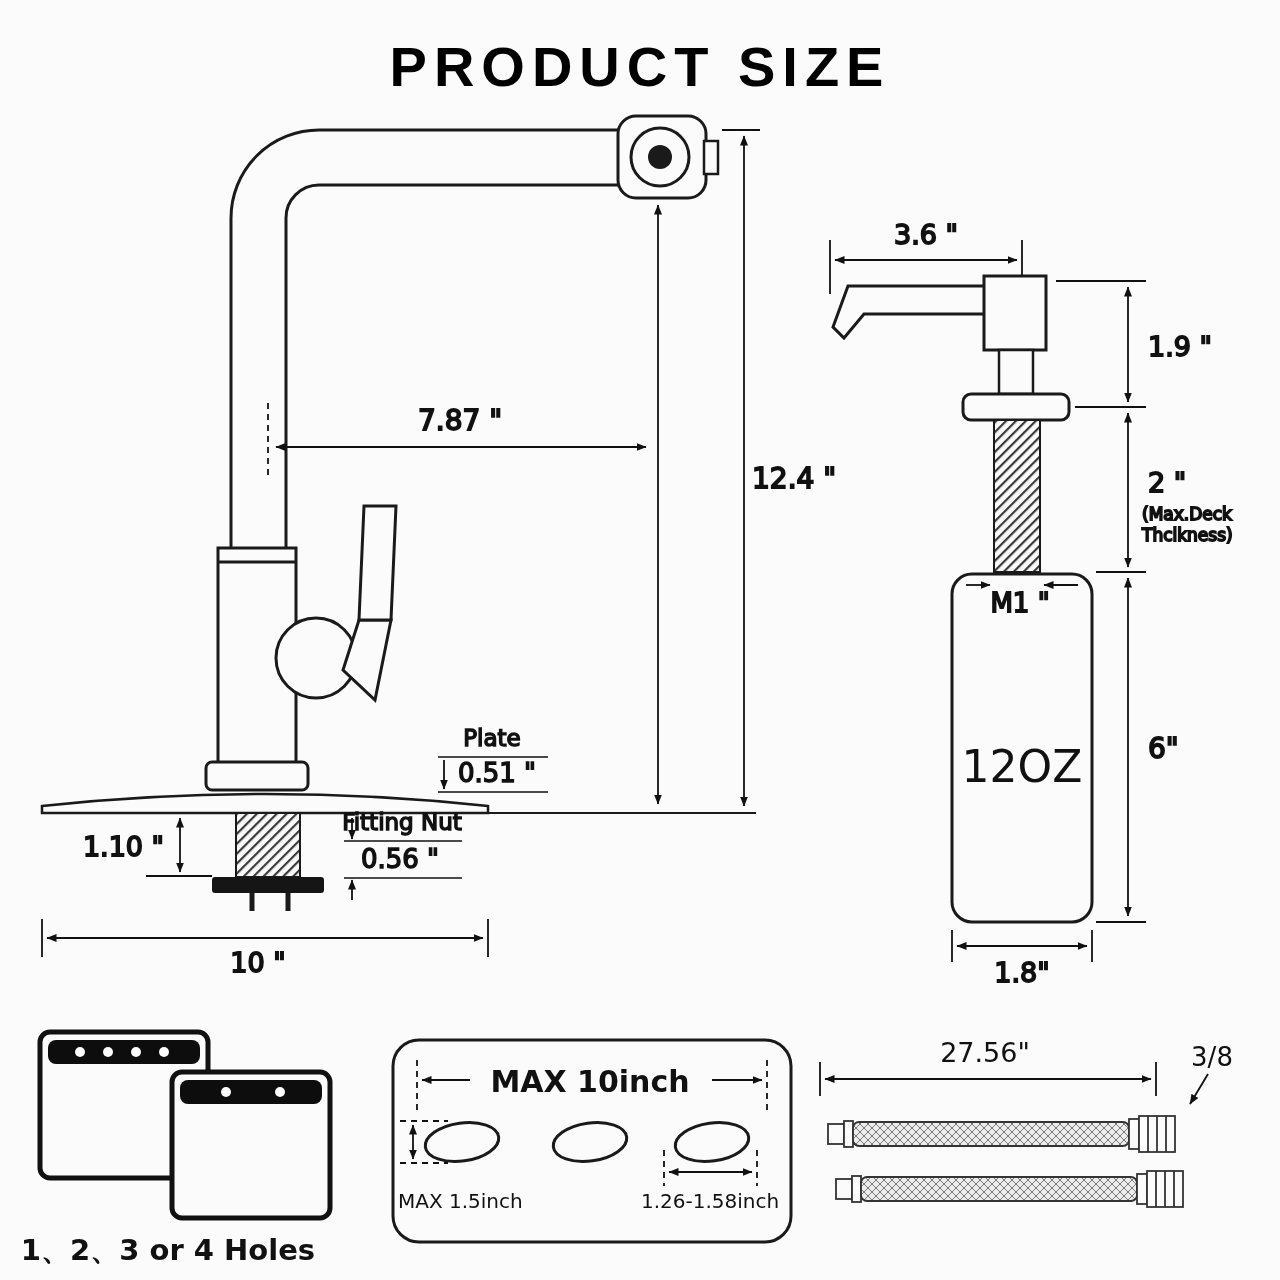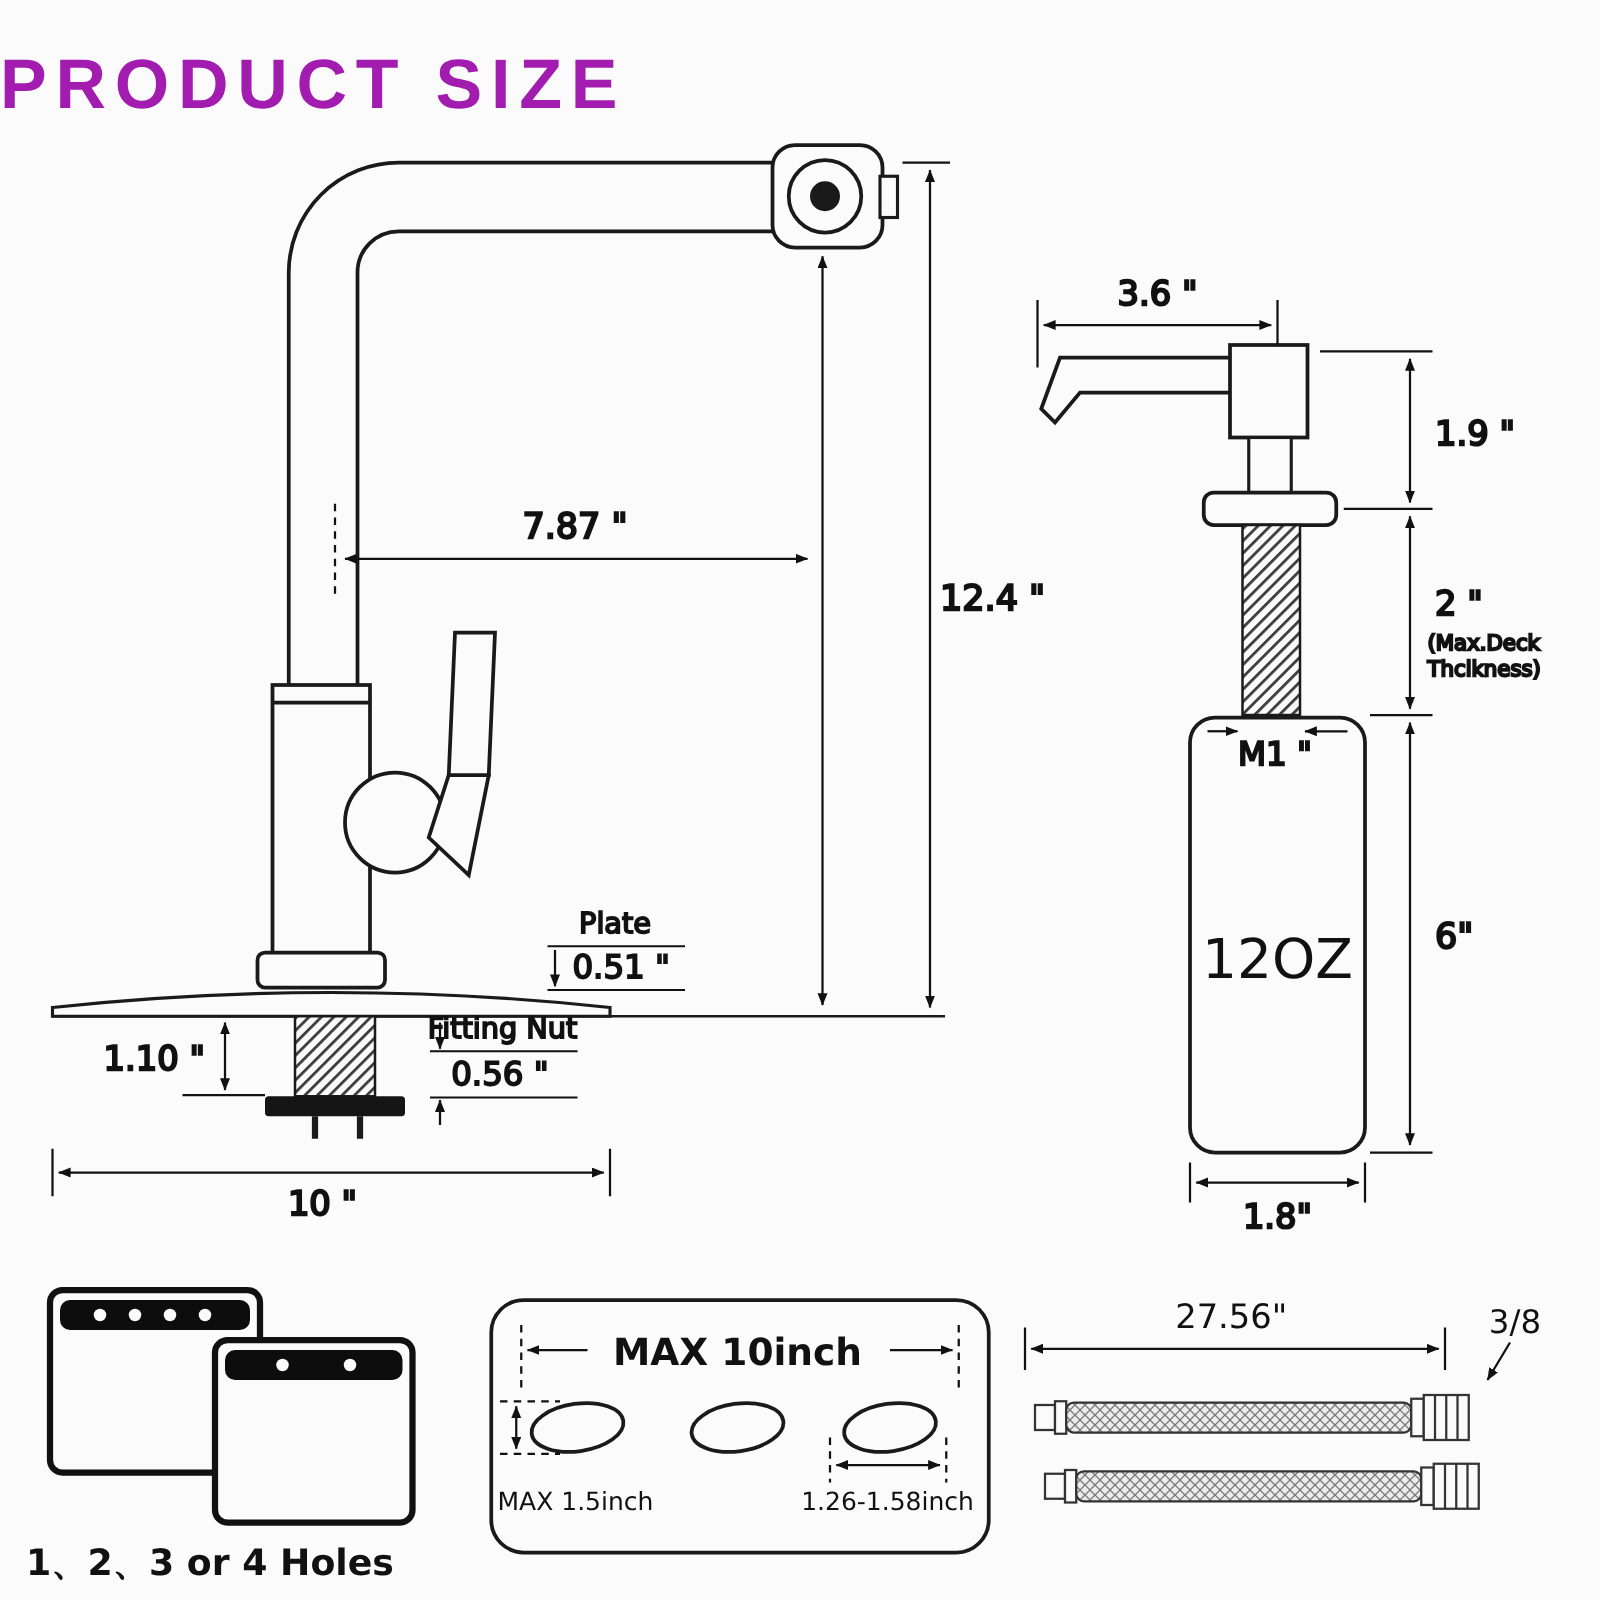--- a/index.html
+++ b/index.html
@@ -1,18 +1,18 @@
 <!DOCTYPE html>
 <html><head>
 <meta charset="utf-8">
 <style>
   html,body{margin:0;padding:0;width:1280px;height:1280px;background:#fbfbfb;overflow:hidden}
   .page{position:relative;width:1280px;height:1280px;font-family:"DejaVu Sans",sans-serif}
-  .title{position:absolute;top:34px;left:0;width:100%;text-align:left;
-         font-size:56px;font-weight:900;letter-spacing:7px;color:#a21caf;
+  .title{position:absolute;top:34px;left:0;width:100%;text-align:center;
+         font-size:56px;font-weight:900;letter-spacing:7px;color:#000000;
          font-family:"Liberation Sans","DejaVu Sans",sans-serif}
   svg.diagram{position:absolute;left:0;top:0}
   svg text{font-family:"DejaVu Sans",sans-serif;fill:#111}
   .outline{stroke:#1a1a1a;fill:none;stroke-width:3}
   .dim{stroke:#111;stroke-width:1.8;fill:none}
   .thin{stroke:#111;stroke-width:1.5;fill:none}
   .dash{stroke-dasharray:6,5}
 </style>
 </head>
 <body>

